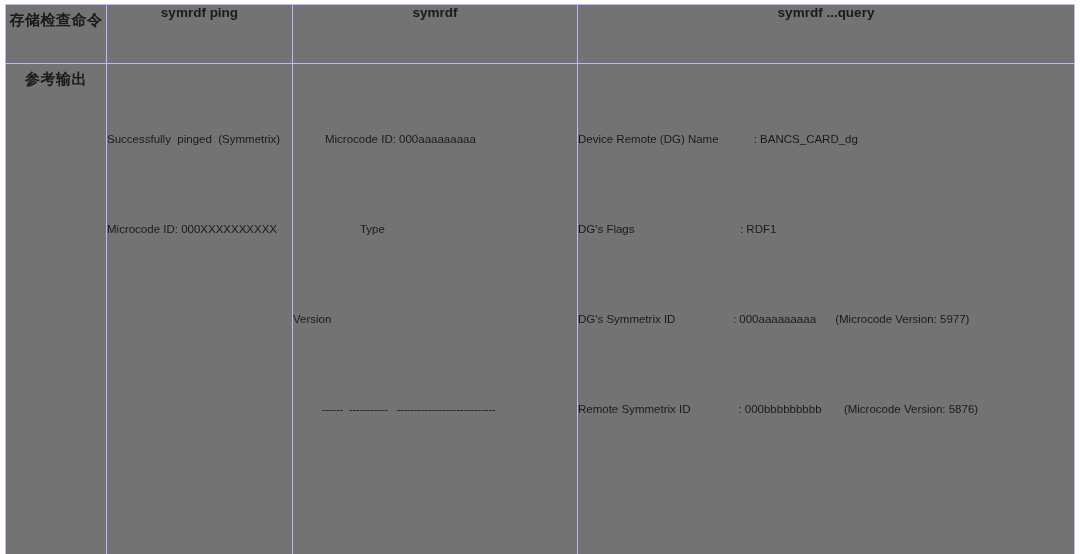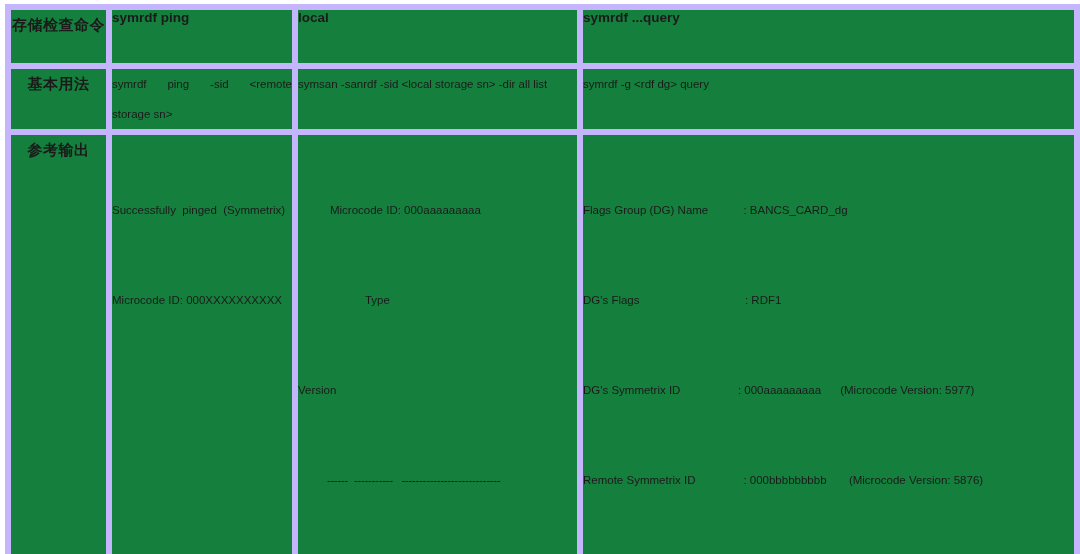--- a/index.html
+++ b/index.html
@@ -16,24 +16,24 @@
   }
   #doc-table {
     position: absolute;
     left: 5px;
     top: 4px;
     width: 1070px;
     border-collapse: collapse;
     table-layout: fixed;
   }
   #doc-table td {
-    border: 6px solid #c4b5fd;
+    border: 1px solid #c4b5fd;
     vertical-align: top;
     padding: 0;
-    background: #15803d;
+    background: #737373;
   }
   .col-label  { width: 101px; }
   .col-ping   { width: 186px; }
   .col-symsan { width: 285px; }
   .col-query  { width: 497px; }
 
   
   .rowlabel {
     font-weight: bold;
     font-size: 15px;
@@ -41,20 +41,21 @@
     text-align: center;
     letter-spacing: 0.5px;
     padding-top: 7px;
   }
   .rowlabel.hdr { padding-top: 5px; }
 
   
   .colhdr {
     font-weight: bold;
     font-size: 13.5px;
+    text-align: center;
     padding-top: 12px;
   }
 
   
   .cellbody {
     font-size: 11.5px;
     line-height: 30px;
     padding: 8px 6px 4px 8px;
     white-space: nowrap;
   }
@@ -94,42 +95,27 @@
   <tbody>
 
     <tr style="height:59px">
       <td class="rowlabel hdr">
         <span>存储检查命令</span>
       </td>
       <td class="colhdr">
         <span>symrdf ping</span>
       </td>
       <td class="colhdr">
-        <span>local</span>
+        <span>symrdf</span>
       </td>
       <td class="colhdr">
         <span>symrdf ...query</span>
       </td>
     </tr>
 
-    <tr style="height:61px">
-      <td class="rowlabel">
-        <span>基本用法</span>
-      </td>
-      <td class="cellbody">
-        <div class="justified">symrdf    ping    -sid    &lt;remote</div>
-        <div class="plain">storage sn&gt;</div>
-      </td>
-      <td class="cellbody">
-        <div class="plain">symsan -sanrdf -sid &lt;local storage sn&gt; -dir all list</div>
-      </td>
-      <td class="cellbody">
-        <div class="plain">symrdf -g &lt;rdf dg&gt; query</div>
-      </td>
-    </tr>
 
 
     <tr style="height:365px">
       <td class="rowlabel">
         <span>参考输出</span>
       </td>
       <td class="out">
         <span class="ln">Successfully  pinged  (Symmetrix)</span>
         <span class="ln">Microcode ID: 000XXXXXXXXXX</span>
       </td>
@@ -141,21 +127,21 @@
         
         
         
         
         
         
         
         
       </td>
       <td class="out q">
-        <span class="ln">Flags Group (DG) Name           : BANCS_CARD_dg</span>
+        <span class="ln">Device Remote (DG) Name           : BANCS_CARD_dg</span>
         <span class="ln">DG's Flags                                 : RDF1</span>
         <span class="ln">DG's Symmetrix ID                  : 000aaaaaaaaa      (Microcode Version: 5977)</span>
         <span class="ln">Remote Symmetrix ID               : 000bbbbbbbbb       (Microcode Version: 5876)</span>
         
         
         
         
         
         
         

